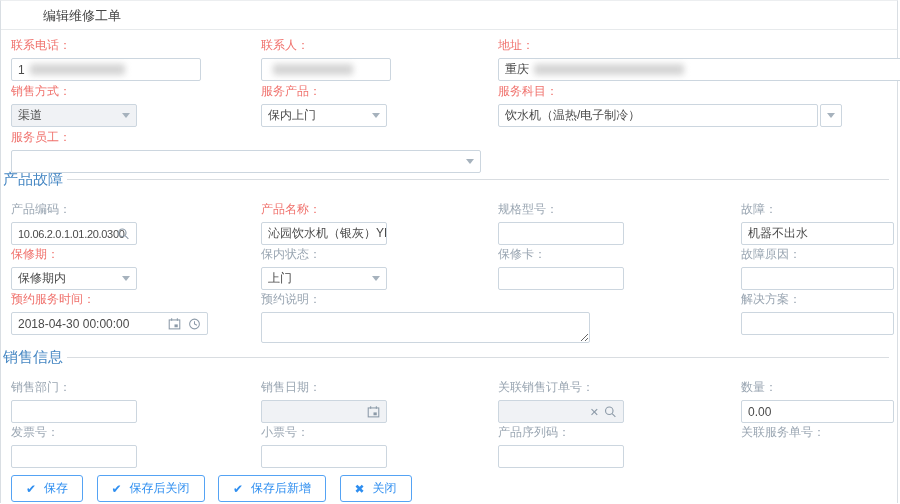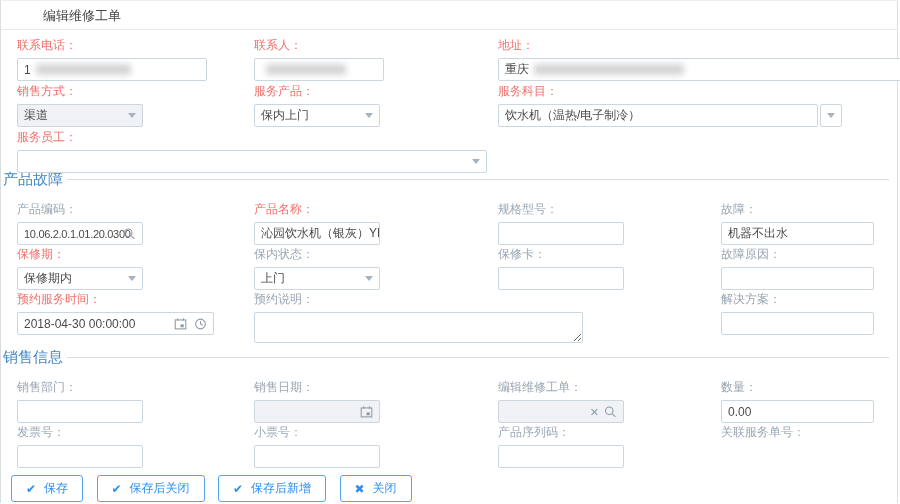--- a/index.html
+++ b/index.html
@@ -5,21 +5,21 @@
   html,body{margin:0;padding:0;background:#fff;}
   body{font-family:"Liberation Sans","DejaVu Sans",sans-serif;}
   .page{position:relative;width:898px;height:503px;background:#fff;box-sizing:border-box;
         border-left:1px solid #d9dee3;border-right:1px solid #d9dee3;border-top:1px solid #eceef0;}
   .header{height:28px;line-height:29px;padding-left:42px;font-size:13px;color:#454545;
           border-bottom:1px solid #e7eaec;}
   .form{position:relative;}
   .row{position:relative;}
   .h46{height:46px}.h42{height:42px}.h45{height:45px}.h58{height:58px}.h26{height:26px}
   .field{position:absolute;top:0;}
-  .c1{left:16px}.c2{left:253px}.c3{left:497px}.c4{left:720px}
+  .c1{left:10px}.c2{left:260px}.c3{left:497px}.c4{left:740px}
   .field label{display:block;font-size:12px;color:#9aa6b2;margin:7px 0 4px;white-space:nowrap;}
   .field label.req{color:#f0716c;}
   .ctl{box-sizing:border-box;height:23px;border:1px solid #ccd6df;border-radius:2px;background:#fff;
        display:flex;align-items:center;padding:0 6px;font-size:12px;color:#4a4a4a;position:relative;
        white-space:nowrap;overflow:hidden;}
   .ctl.dis{background:#f0f2f5;}
   .w126{width:126px}.w127{width:153px}.w130{width:130px}.w153{width:153px}
   .w190{width:190px}.w197{width:197px}.w320{width:320px}.w395{width:415px}.w470{width:470px}
   .caret{width:0;height:0;border-left:4px solid transparent;border-right:4px solid transparent;
          border-top:5px solid #a6b2bd;margin-left:auto;flex:0 0 auto;}
@@ -225,21 +225,21 @@
             <svg class="fic" width="13" height="13" viewBox="0 0 16 16">
                 <rect x="1.5" y="3" width="13" height="11" fill="none" stroke="#8c9aa8" stroke-width="1.3"></rect>
                 <line x1="4.5" y1="1" x2="4.5" y2="4" stroke="#8c9aa8" stroke-width="1.3"></line>
                 <line x1="11.5" y1="1" x2="11.5" y2="4" stroke="#8c9aa8" stroke-width="1.3"></line>
                 <rect x="8" y="8.5" width="4" height="3.5" fill="#8c9aa8"></rect>
               </svg>
           </span>
         </div>
       </div>
       <div class="field c3">
-        <label>编辑维修工单：</label>
+        <label>关联销售订单号：</label>
         <div class="ctl w126 dis">
           <span class="ic-right r24 clearx">✕</span>
           <span class="ic-right r6">
             <svg class="fic" width="13" height="13" viewBox="0 0 16 16">
                 <circle cx="6.5" cy="6.5" r="4.6" fill="none" stroke="#8c9aa8" stroke-width="1.4"></circle>
                 <line x1="10" y1="10" x2="14" y2="14" stroke="#8c9aa8" stroke-width="1.4"></line>
               </svg>
           </span>
         </div>
       </div>

